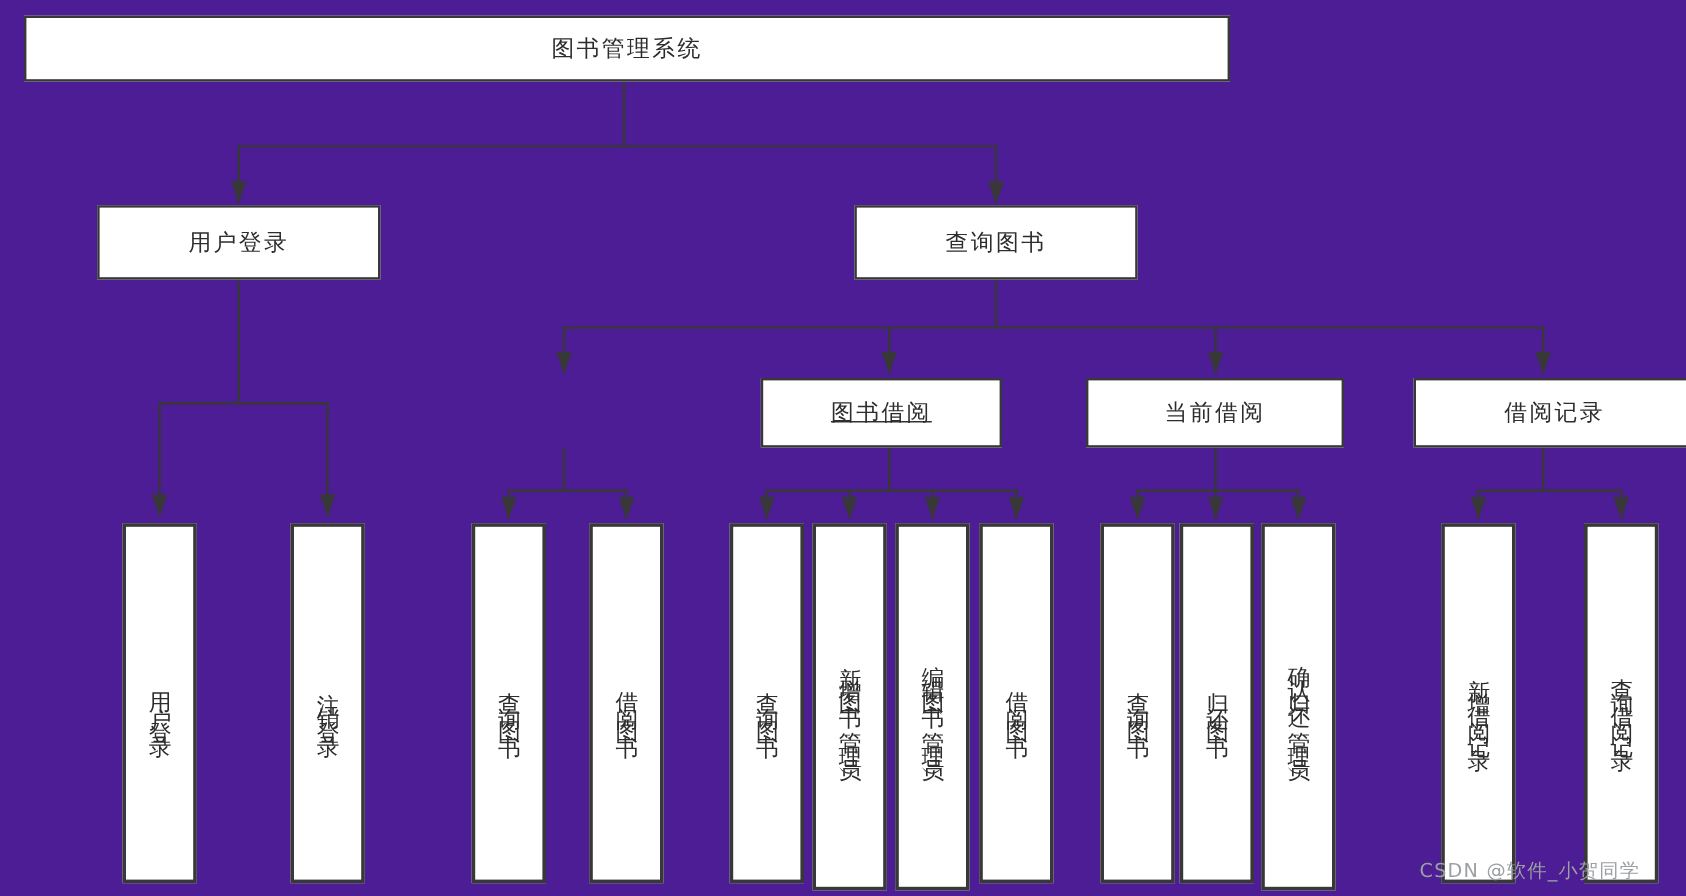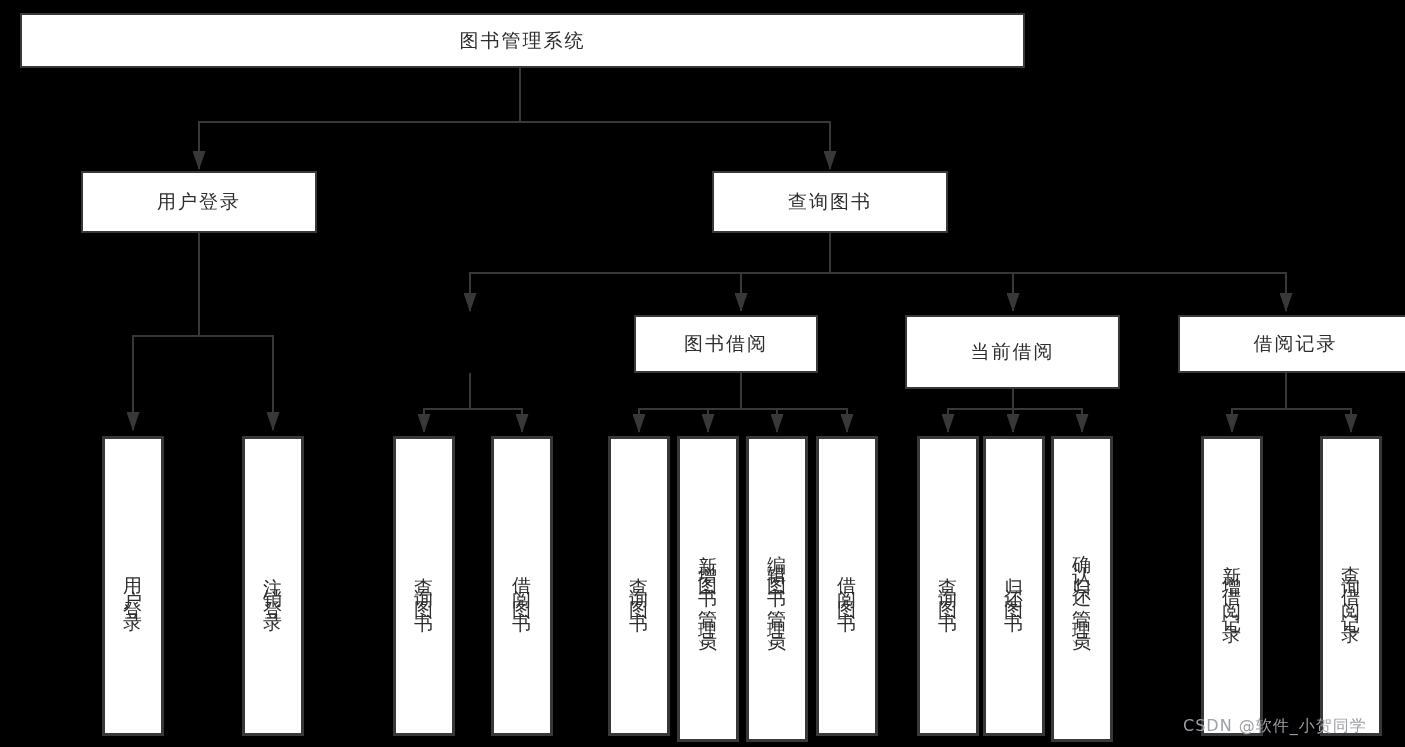--- a/index.html
+++ b/index.html
@@ -1,20 +1,20 @@
 <!DOCTYPE html>
 <html><head>
 <meta charset="utf-8">
 <style>
   html, body { margin: 0; padding: 0; background: #ffffff; }
   #stage {
     position: relative;
     width: 1405px;
     height: 747px;
-    background: #000000;
+    background: #4c1d95;
     overflow: hidden;
     font-family: "DejaVu Sans", "Liberation Sans", sans-serif;
   }
   #wires {
     position: absolute;
     left: 0; top: 0;
     z-index: 1;
   }
   .box {
     position: absolute;
@@ -118,24 +118,24 @@
     <span class="lbl">图书管理系统</span>
   </div>
 
   <div class="box" style="left:81px; top:171px; width:236px; height:62px;">
     <span class="lbl">用户登录</span>
   </div>
   <div class="box" style="left:712px; top:171px; width:236px; height:62px;">
     <span class="lbl">查询图书</span>
   </div>
 
-  <div class="box" style="left:634px; top:315px; width:184px; height:58px;">
+  <div class="box" style="left:634px; top:315px; width:201px; height:58px;text-decoration:underline;">
     <span class="lbl">图书借阅</span>
   </div>
-  <div class="box" style="left:905px; top:315px; width:215px; height:74px;">
+  <div class="box" style="left:905px; top:315px; width:215px; height:58px;">
     <span class="lbl">当前借阅</span>
   </div>
   <div class="box" style="left:1178px; top:315px; width:235px; height:58px;">
     <span class="lbl">借阅记录</span>
   </div>
 
   <div class="box v" style="left:102px; top:436px;">
     <span class="vlbl">用户登录</span>
   </div>
   <div class="box v" style="left:242px; top:436px;">

